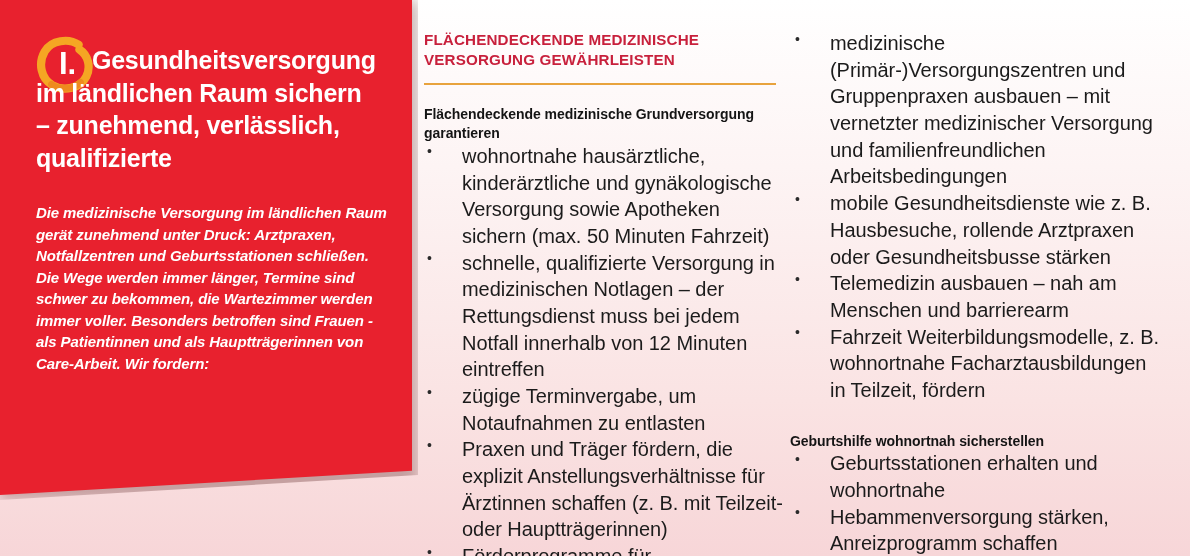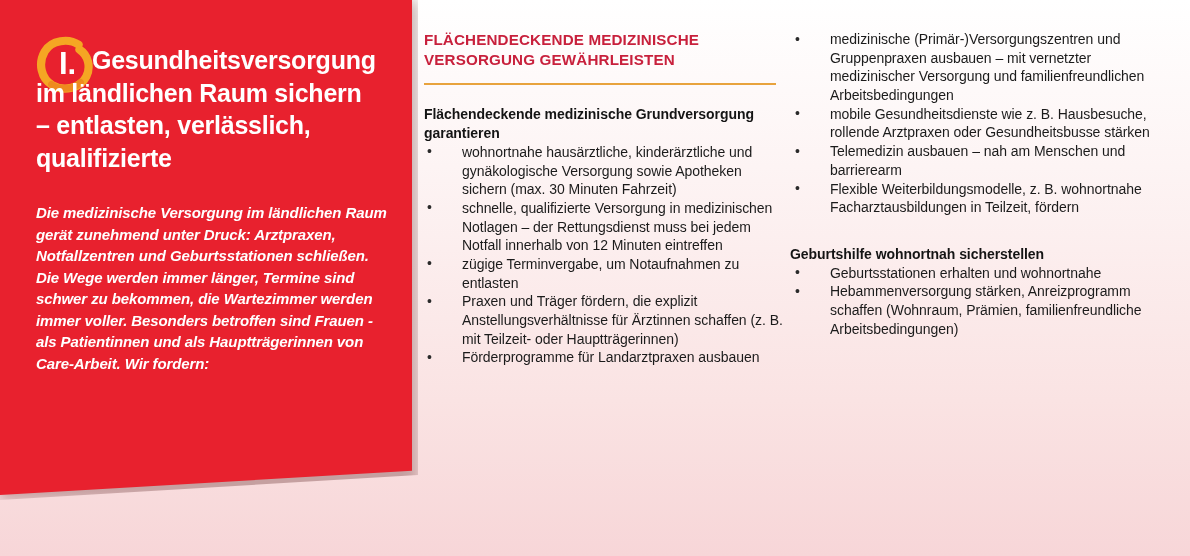--- a/index.html
+++ b/index.html
@@ -138,21 +138,21 @@
   h3.sub-head.spaced { margin-top: 28px; }
 
   ul.blist {
     list-style: none;
     margin: 0;
     padding: 0;
   }
   ul.blist li {
     position: relative;
     padding-left: 38px;
-    font-size: 14px;
+    font-size: 20px;
     line-height: 1.335;
     letter-spacing: -0.05px;
     color: #1b1b1b;
     margin: 0;
   }
   ul.blist li::before {
     content: "\2022";
     position: absolute;
     left: 3px;
     top: -0.5px;
@@ -171,45 +171,45 @@
   <div class="red-panel"></div>
 
   <div class="red-inner">
 
     <div class="title-block">
       <svg class="brush-ring" viewBox="0 0 60 60" aria-hidden="true">
         <path d="M44 9 C34 2, 16 4, 9 16 C2 28, 5 44, 17 51 C29 58, 46 54, 52 42 C57 32, 54 20, 45 14" fill="none" stroke="#F5A623" stroke-width="8.5" stroke-linecap="round"></path>
         <path d="M16 50 C24 56, 38 56, 46 48" fill="none" stroke="#EE8A1E" stroke-width="7" stroke-linecap="round"></path>
       </svg>
       <span class="roman-num">I.</span>
-      <h1 class="main-title"><span>Gesundheitsversorgung</span><br><span class="rest">im ländlichen Raum sichern</span><br><span class="rest">– entlasten, verlässlich,</span><br><span class="rest">qualifizierte</span></h1>
+      <h1 class="main-title"><span>Gesundheitsversorgung</span><br><span class="rest">im ländlichen Raum sichern</span><br><span class="rest">– zunehmend, verlässlich,</span><br><span class="rest">qualifizierte</span></h1>
     </div>
 
     <p class="lead-text">Die medizinische Versorgung im ländlichen Raum gerät zunehmend unter Druck: Arztpraxen, Notfallzentren und Geburtsstationen schließen. Die Wege werden immer länger, Termine sind schwer zu bekommen, die Wartezimmer werden immer voller. Besonders betroffen sind Frauen - als Patientinnen und als Hauptträgerinnen von Care-Arbeit. Wir fordern:</p>
   </div>
 </div>
 
 <div class="col col-mid">
   <h2 class="section-head">FLÄCHENDECKENDE MEDIZINISCHE VERSORGUNG GEWÄHRLEISTEN</h2>
   <div class="rule"></div>
   <h3 class="sub-head first">Flächendeckende medizinische Grundversorgung garantieren</h3>
   <ul class="blist">
-    <li>wohnortnahe hausärztliche, kinderärztliche und gynäkologische Versorgung sowie Apotheken sichern (max. 30 Minuten Fahrzeit)</li>
+    <li>wohnortnahe hausärztliche, kinderärztliche und gynäkologische Versorgung sowie Apotheken sichern (max. 50 Minuten Fahrzeit)</li>
     <li>schnelle, qualifizierte Versorgung in medizinischen Notlagen – der Rettungsdienst muss bei jedem Notfall innerhalb von 12 Minuten eintreffen</li>
     <li>zügige Terminvergabe, um Notaufnahmen zu entlasten</li>
     <li>Praxen und Träger fördern, die explizit Anstellungsverhältnisse für Ärztinnen schaffen (z. B. mit Teilzeit- oder Hauptträgerinnen)</li>
     <li>Förderprogramme für Landarztpraxen ausbauen</li>
   </ul>
 </div>
 
 <div class="col col-right">
   <ul class="blist">
     <li>medizinische (Primär-)Versorgungszentren und Gruppenpraxen ausbauen – mit vernetzter medizinischer Versorgung und familienfreundlichen Arbeitsbedingungen</li>
     <li>mobile Gesundheitsdienste wie z. B. Hausbesuche, rollende Arztpraxen oder Gesundheitsbusse stärken</li>
     <li>Telemedizin ausbauen – nah am Menschen und barrierearm</li>
-    <li>Flexible Weiterbildungsmodelle, z. B. wohnortnahe Facharztausbildungen in Teilzeit, fördern</li>
+    <li>Fahrzeit Weiterbildungsmodelle, z. B. wohnortnahe Facharztausbildungen in Teilzeit, fördern</li>
   </ul>
   <h3 class="sub-head spaced">Geburtshilfe wohnortnah sicherstellen</h3>
   <ul class="blist">
     <li>Geburtsstationen erhalten und wohnortnahe</li>
     <li>Hebammenversorgung stärken, Anreizprogramm schaffen (Wohnraum, Prämien, familienfreundliche Arbeitsbedingungen)</li>
   </ul>
 </div>
 
 </body></html>

